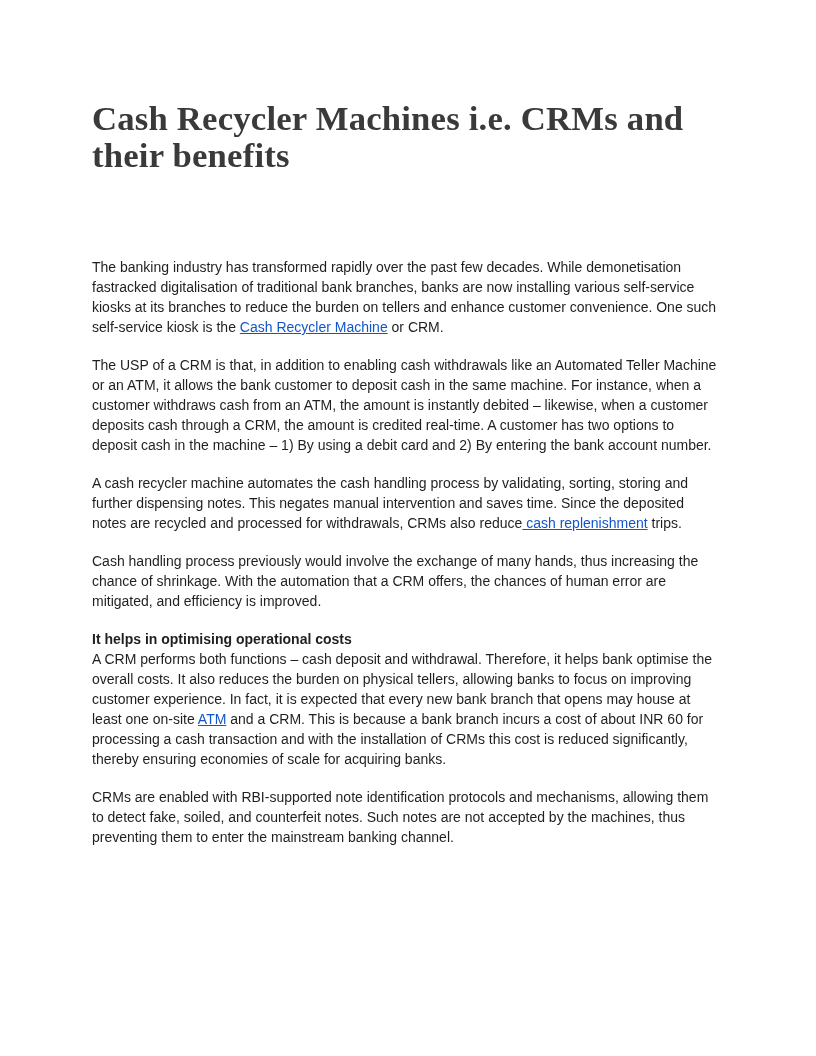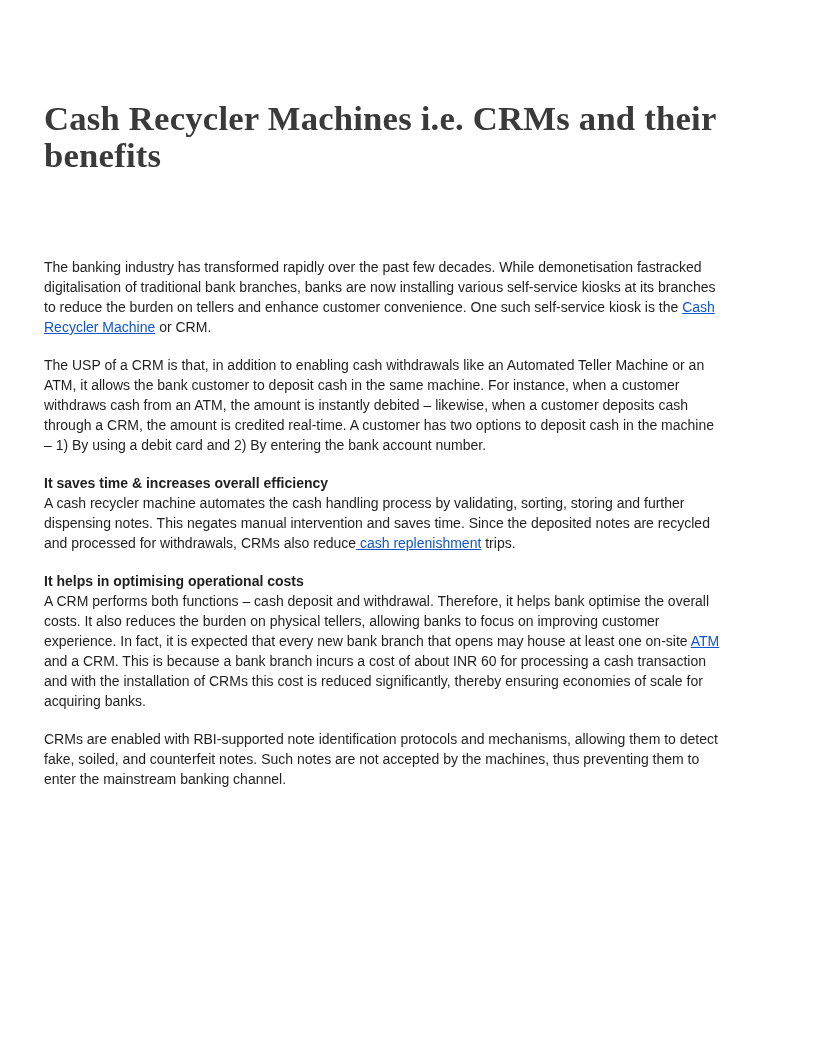--- a/index.html
+++ b/index.html
@@ -13,21 +13,21 @@
   body {
     width: 816px;
     height: 1056px;
     background: var(--page-bg);
     font-family: "Liberation Sans", sans-serif;
     overflow: hidden;
   }
   .page {
     width: 816px;
     height: 1056px;
-    padding: 100px 96px 0 44px;
+    padding: 100px 96px 0 92px;
     background: var(--page-bg);
   }
   .doc-title {
     font-family: "Liberation Serif", serif;
     font-weight: bold;
     font-size: 34.7px;
     line-height: 37px;
     letter-spacing: 0.2px;
     color: var(--title-color);
     margin: 0 0 83px 0;
@@ -47,19 +47,19 @@
   }
 </style>
 </head>
 <body>
 
 <div class="page">
   <h1 class="doc-title">Cash Recycler Machines i.e. CRMs and their benefits</h1>
   <div>
       <p class="block paragraph"><span>The banking industry has transformed rapidly over the past few decades. While demonetisation fastracked digitalisation of traditional bank branches, banks are now installing various self-service kiosks at its branches to reduce the burden on tellers and enhance customer convenience. One such self-service kiosk is the </span><a href="#">Cash Recycler Machine</a><span> or CRM.</span></p>
       <p class="block paragraph"><span>The USP of a CRM is that, in addition to enabling cash withdrawals like an Automated Teller Machine or an ATM, it allows the bank customer to deposit cash in the same machine. For instance, when a customer withdraws cash from an ATM, the amount is instantly debited – likewise, when a customer deposits cash through a CRM, the amount is credited real-time. A customer has two options to deposit cash in the machine – 1) By using a debit card and 2) By entering the bank account number.</span></p>
-      <p class="block heading tight"><span>It saves time &amp; increases overall efficiency</span></p>
       <p class="block paragraph"><span>A cash recycler machine automates the cash handling process by validating, sorting, storing and further dispensing notes. This negates manual intervention and saves time. Since the deposited notes are recycled and processed for withdrawals, CRMs also reduce</span><a href="#"> cash replenishment</a><span> trips.</span></p>
+      <p class="block paragraph"><span>Cash handling process previously would involve the exchange of many hands, thus increasing the chance of shrinkage. With the automation that a CRM offers, the chances of human error are mitigated, and efficiency is improved.</span></p>
       <p class="block heading tight"><span>It helps in optimising operational costs</span></p>
       <p class="block paragraph"><span>A CRM performs both functions – cash deposit and withdrawal. Therefore, it helps bank optimise the overall costs. It also reduces the burden on physical tellers, allowing banks to focus on improving customer experience. In fact, it is expected that every new bank branch that opens may house at least one on-site </span><a href="#">ATM</a><span> and a CRM. This is because a bank branch incurs a cost of about INR 60 for processing a cash transaction and with the installation of CRMs this cost is reduced significantly, thereby ensuring economies of scale for acquiring banks.</span></p>
       <p class="block paragraph"><span>CRMs are enabled with RBI-supported note identification protocols and mechanisms, allowing them to detect fake, soiled, and counterfeit notes. Such notes are not accepted by the machines, thus preventing them to enter the mainstream banking channel.</span></p>
     </div>
 </div>
 
 </body></html>

